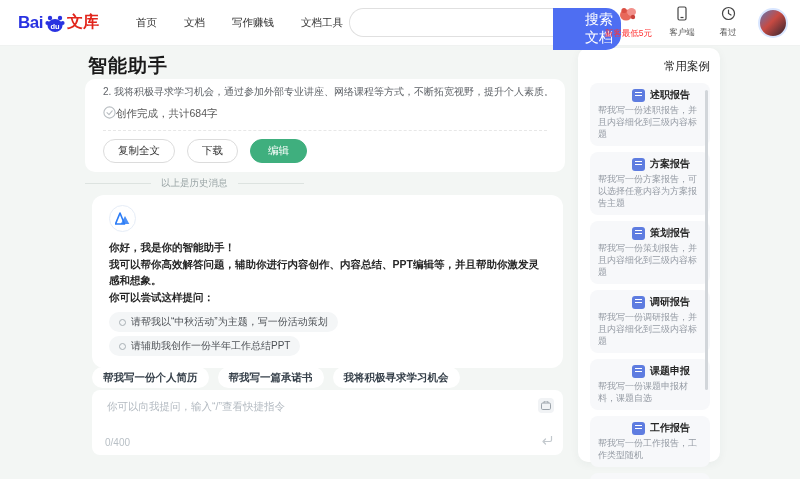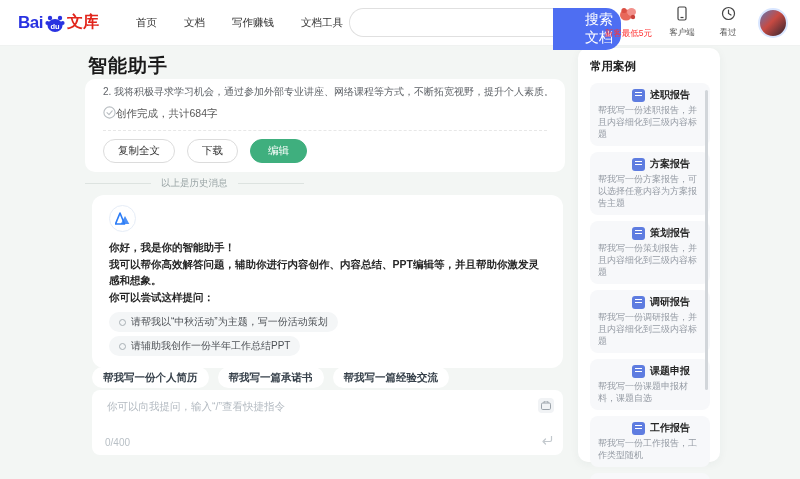--- a/index.html
+++ b/index.html
@@ -78,21 +78,21 @@
     font-family:"Liberation Sans","DejaVu Sans",sans-serif;}
   .input-card textarea::placeholder{color:#b3bac1;}
   .tool-chip{position:absolute;right:9px;top:8px;width:16px;height:15px;background:#f1f3f5;
     border-radius:4px;display:flex;align-items:center;justify-content:center;cursor:pointer;}
   .counter{position:absolute;left:13px;bottom:7px;font-size:10px;color:#b9c0c6;}
   .enter-ic{position:absolute;right:10px;bottom:6px;cursor:pointer;}
   
   .sidebar{position:absolute;left:578px;top:48px;width:142px;height:414px;box-sizing:border-box;
     background:#fff;border-radius:10px;padding:11px 10px 10px 12px;
     box-shadow:0 2px 10px rgba(40,60,50,.05);}
-  .sb-title{font-size:11.5px;font-weight:700;color:#1f1f1f;}
+  .sb-title{font-size:11.5px;font-weight:400;color:#1f1f1f;text-align:right;}
   .sb-list{margin-top:9px;}
   .sb-item{background:#f7f8fa;border-radius:8px;padding:5px 8px 6px 8px;margin-bottom:6px;cursor:pointer;}
   .sb-item-head{display:flex;align-items:center;gap:5px;padding-left:34px;}
   .sb-item-title{font-size:10px;font-weight:700;color:#262626;}
   .sb-item-desc{margin-top:2px;font-size:9px;line-height:12px;color:#959ba4;}
   .sb-scroll{position:absolute;right:12px;top:42px;width:3px;height:300px;background:#d2d6da;border-radius:2px;}
   .icon-doc{width:13px;height:13px;border-radius:3px;background:#5E7CE0;position:relative;flex:none;}
   .icon-doc::after{content:"";position:absolute;left:3px;top:3.5px;width:7px;height:1.4px;background:#fff;
     box-shadow:0 3px 0 #fff;}
 </style>
@@ -206,21 +206,21 @@
     <span class="pill">
       <span class="dot"></span>
       <span>请辅助我创作一份半年工作总结PPT</span>
     </span>
   </div>
 </div>
 
 <div class="chips-row">
   <span class="chip">帮我写一份个人简历</span>
   <span class="chip">帮我写一篇承诺书</span>
-  <span class="chip">帮我写一篇经验交流</span>
+  <span class="chip">我将积极寻求学习机会</span>
 </div>
 
 <div class="input-card">
   <textarea placeholder="你可以向我提问，输入“/”查看快捷指令" style=""></textarea>
   <span class="tool-chip">
     <svg width="10" height="9" viewBox="0 0 10 9">
       <rect x="0.5" y="2" width="9" height="6.5" rx="1.2" fill="none" stroke="#9aa2a9" stroke-width="1"></rect>
       <path d="M3 2 V1 a1 1 0 0 1 1-1 h2 a1 1 0 0 1 1 1 V2" fill="none" stroke="#9aa2a9" stroke-width="1"></path>
     </svg>
   </span>

